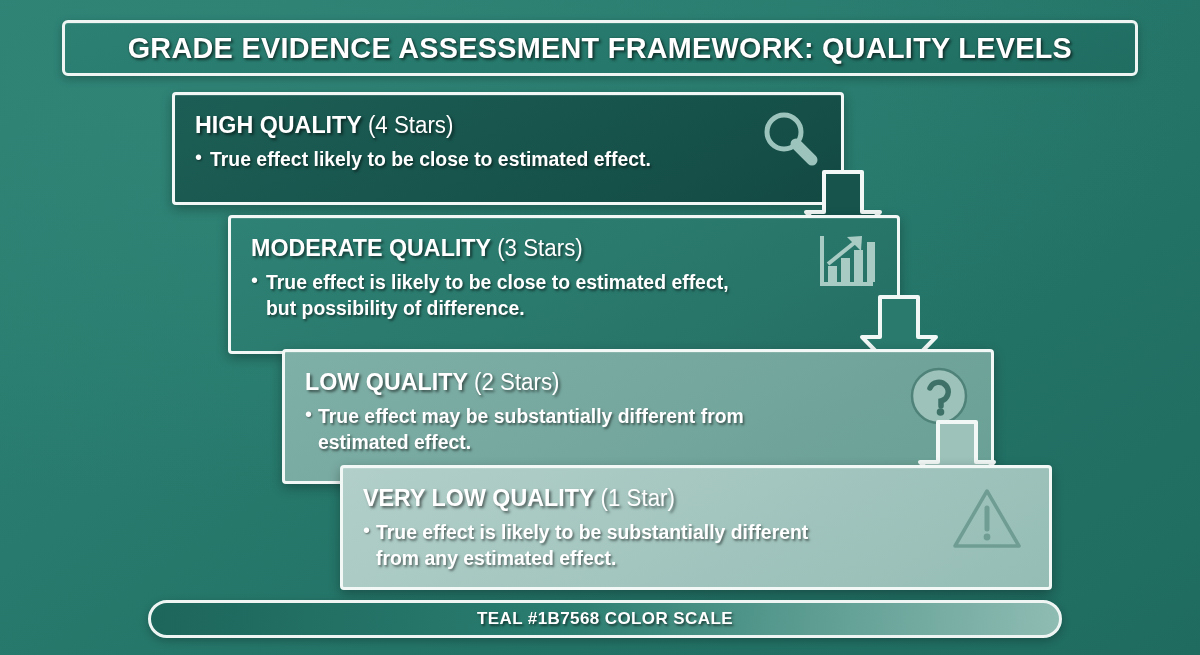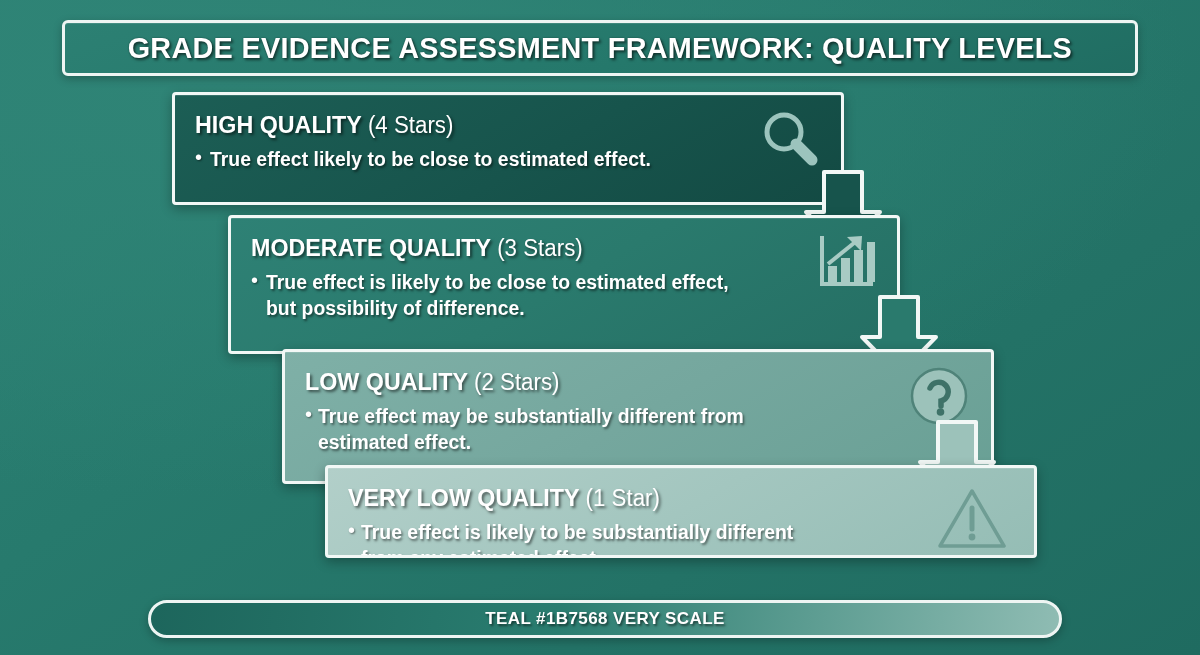--- a/index.html
+++ b/index.html
@@ -44,21 +44,21 @@
   .q-body { font-size:20px; line-height:26px; color:#ffffff; font-weight:bold;
             text-shadow:1.5px 1.5px 2.5px rgba(0,0,0,0.5); transform:scaleX(0.97);
             transform-origin:left center; white-space:pre-line; }
 
   #box-1 { left:172px; top:92px; width:672px; height:113px;
            background:linear-gradient(150deg,#1c5e55 0%,#17544c 55%,#134a43 100%); }
   #box-2 { left:228px; top:215px; width:672px; height:139px;
            background:linear-gradient(150deg,#2e8175 0%,#2a7a6d 50%,#256f64 100%); }
   #box-3 { left:282px; top:340px; width:712px; height:135px;
            background:linear-gradient(150deg,#7fb0a7 0%,#75a79e 50%,#69a095 100%);margin-top:9px; }
-  #box-4 { left:325px; top:465px; width:712px; height:93px;
+  #box-4 { left:340px; top:465px; width:712px; height:125px;
            background:linear-gradient(150deg,#b2cfc9 0%,#a3c6bf 50%,#95bdb5 100%); }
 
   #box-3 .q-dot, #box-4 .q-dot { margin-right:6px; }
 
   
   .q-icon { position:absolute; right:18px; top:12px; }
   #icon-3 { top:14px; right:22px; }
   #icon-4 { top:18px; right:26px; }
 
   
@@ -178,14 +178,14 @@
       <svg width="72" height="66" viewBox="0 0 72 66">
         <path d="M36 5 L68 60 L4 60 Z" fill="none" stroke="#6f9d94" stroke-width="3.5" stroke-linejoin="round"></path>
         <path d="M36 22 L36 43" stroke="#6f9d94" stroke-width="5" stroke-linecap="round"></path>
         <circle cx="36" cy="51" r="3.4" fill="#6f9d94"></circle>
       </svg>
     </div>
   </div>
 </div>
 
 <div id="footer-bar">
-  <span id="footer-text">TEAL #1B7568 VERY SCALE</span>
+  <span id="footer-text">TEAL #1B7568 COLOR SCALE</span>
 </div>
 
 </body></html>

